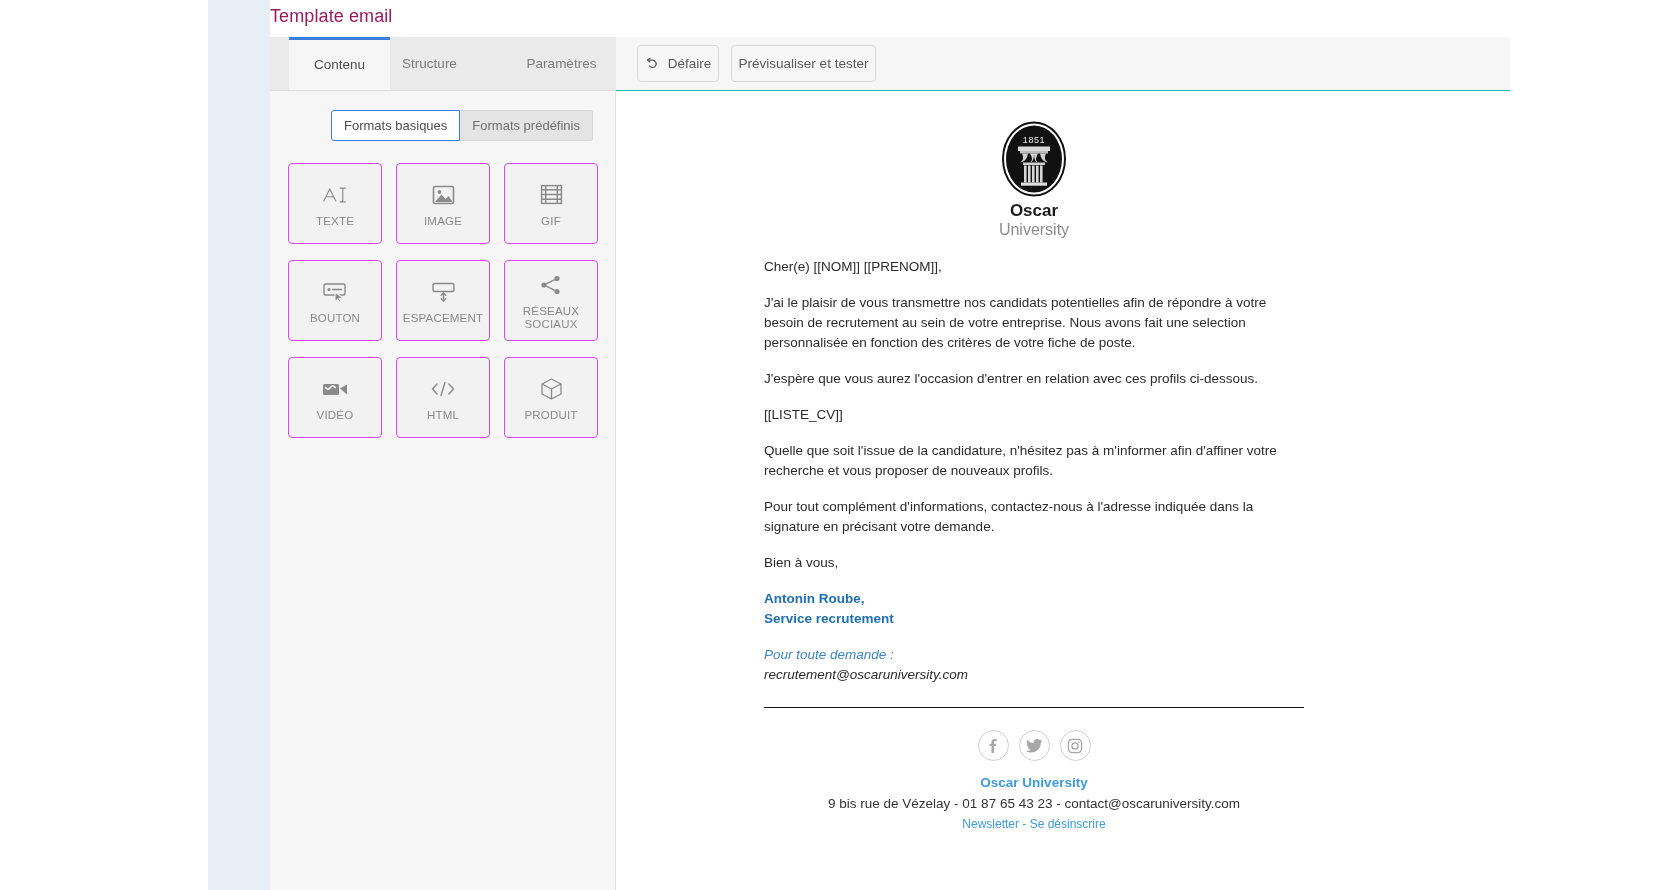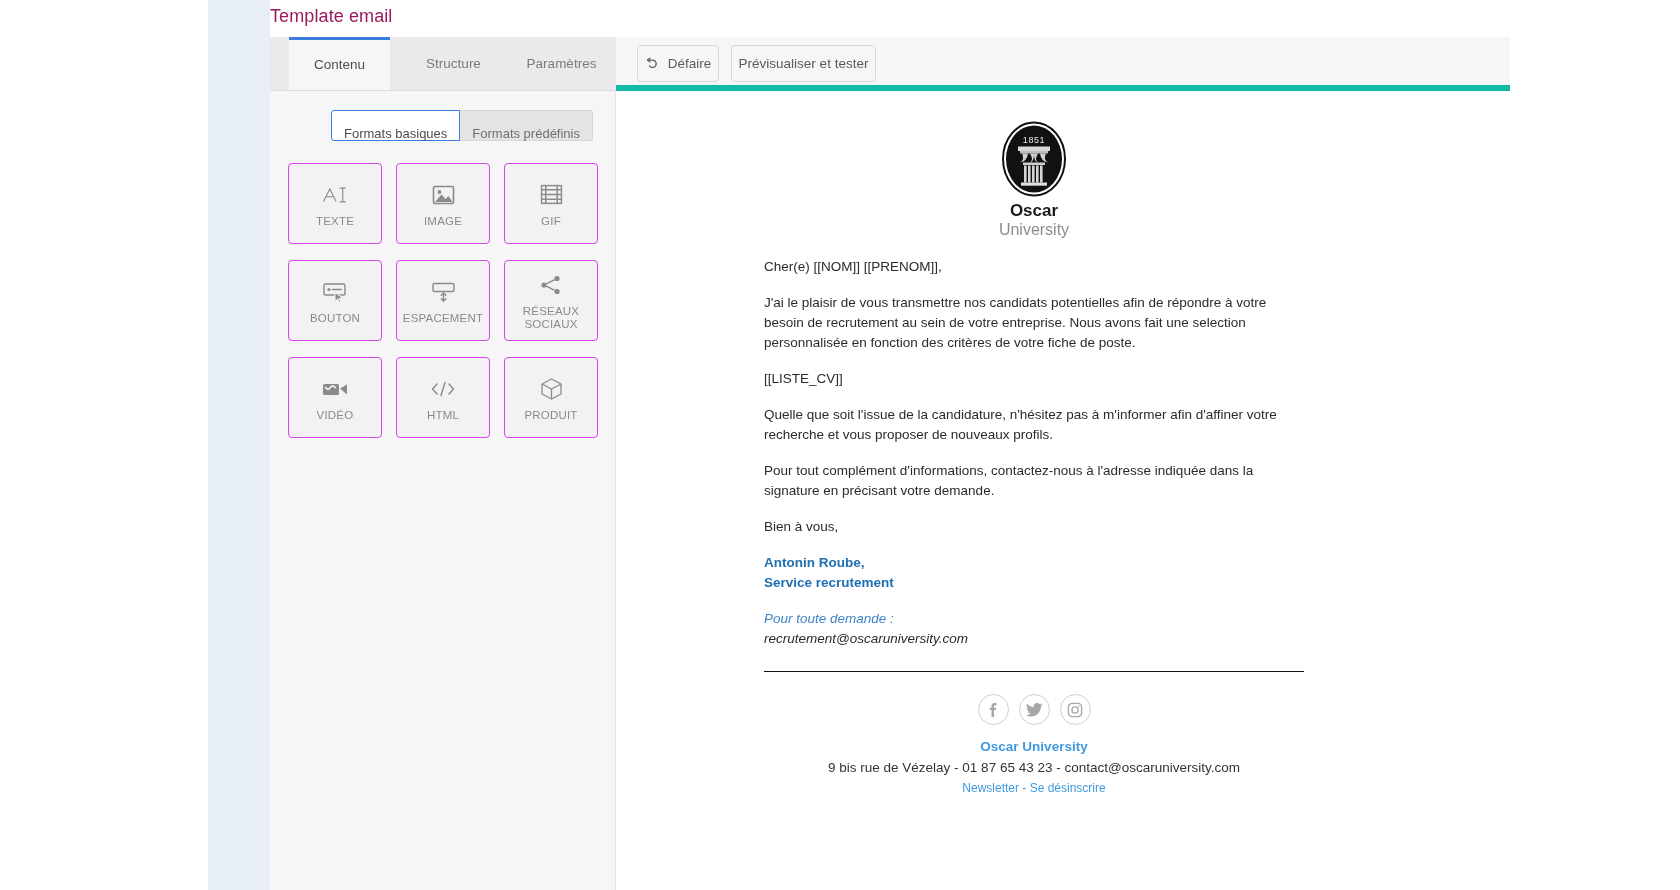--- a/index.html
+++ b/index.html
@@ -65,21 +65,21 @@
     cursor: pointer;
     user-select: none;
   }
   .tab.active {
     background: #f6f6f6;
     color: #4d4d4d;
     border-top: 3px solid #3b7ddd;
     line-height: 50px;
   }
   .tab-contenu { left: 19px;  width: 101px; }
-  .tab-structure { left: 128px; width: 111px; text-align: center; }
+  .tab-structure { left: 104px; width: 111px; text-align: center; }
   .tab-parametres { left: 231px; width: 121px; }
 
   
   .left-panel {
     position: absolute;
     left: 0; top: 91px;
     width: 346px;
     height: 799px;
     background: #f6f6f6;
     border-right: 1px solid #e2e2e2;
@@ -87,21 +87,21 @@
   }
   .format-switch {
     position: absolute;
     left: 61px; top: 19px;
     display: flex;
     height: 31px;
   }
   .fmt-btn {
     height: 31px;
     line-height: 29px;
-    padding: 8px 12px;
+    padding: 0 12px;
     font-size: 13px;
     box-sizing: border-box;
     cursor: pointer;
     user-select: none;
   }
   .fmt-btn.active {
     background: #ffffff;
     border: 1px solid #3b7ddd;
     color: #4d4d4d;
     border-radius: 3px 0 0 3px;
@@ -151,21 +151,21 @@
     letter-spacing: .2px;
   }
 
   
   .preview-toolbar {
     position: absolute;
     left: 346px; top: 37px;
     width: 894px;
     height: 54px;
     background: #f6f6f6;
-    border-bottom: 6px solid #14b8a6;
+    border-bottom: 1px solid #14b8a6;
     box-sizing: border-box;
   }
   .tool-btn {
     position: absolute;
     top: 8px;
     height: 37px;
     background: #f6f6f6;
     border: 1px solid #d8d8d8;
     border-radius: 4px;
     font-size: 13.5px;
@@ -461,20 +461,21 @@
               <rect x="20" y="61.5" width="26" height="3.2" fill="#dedede"></rect>
             </svg>
             <div class="name">Oscar</div>
             <div class="sub">University</div>
           </div>
         </div>
 
         <div class="mail-text">
           <p>Cher(e) [[NOM]] [[PRENOM]],</p>
           <p>J'ai le plaisir de vous transmettre nos candidats potentielles afin de répondre à votre besoin de recrutement au sein de votre entreprise. Nous avons fait une selection personnalisée en fonction des critères de votre fiche de poste.</p>
+          <p>J'espère que vous aurez l'occasion d'entrer en relation avec ces profils ci-dessous.</p>
           <p>[[LISTE_CV]]</p>
           <p>Quelle que soit l'issue de la candidature, n'hésitez pas à m'informer afin d'affiner votre recherche et vous proposer de nouveaux profils.</p>
           <p>Pour tout complément d'informations, contactez-nous à l'adresse indiquée dans la signature en précisant votre demande.</p>
           <p>Bien à vous,</p>
 
           <div class="sig-name">
             <div>Antonin Roube,</div>
             <div>Service recrutement</div>
           </div>
 

